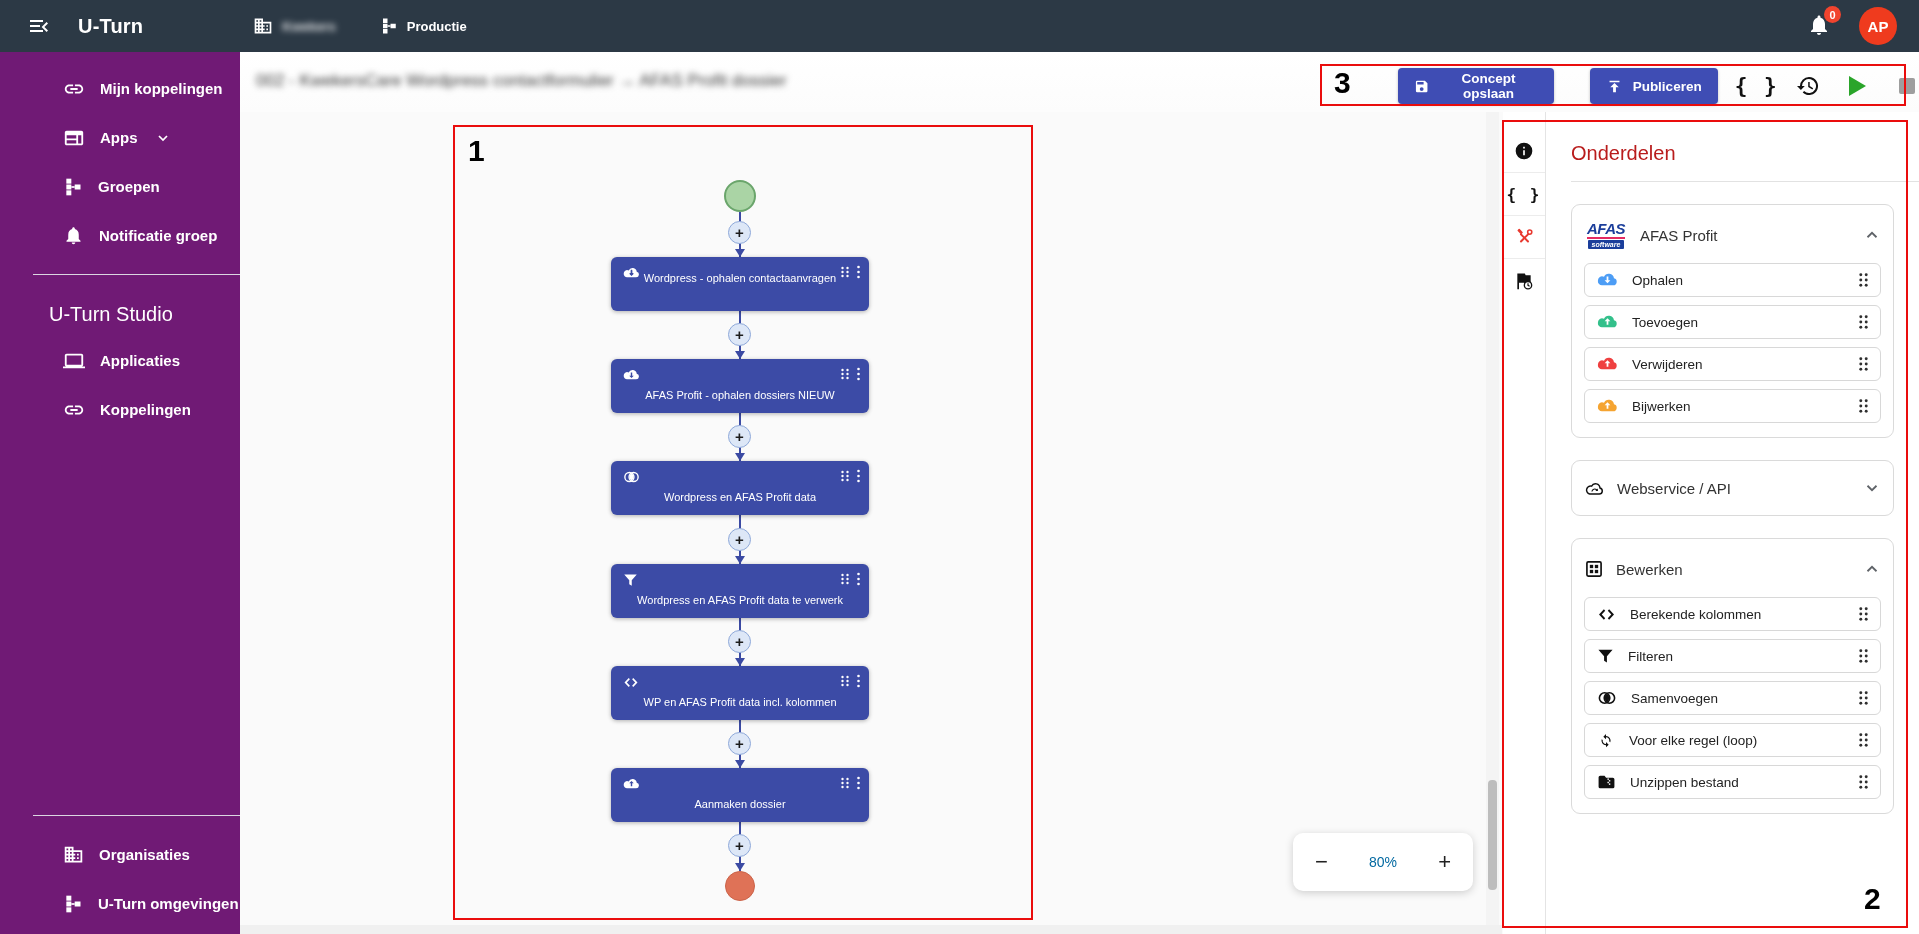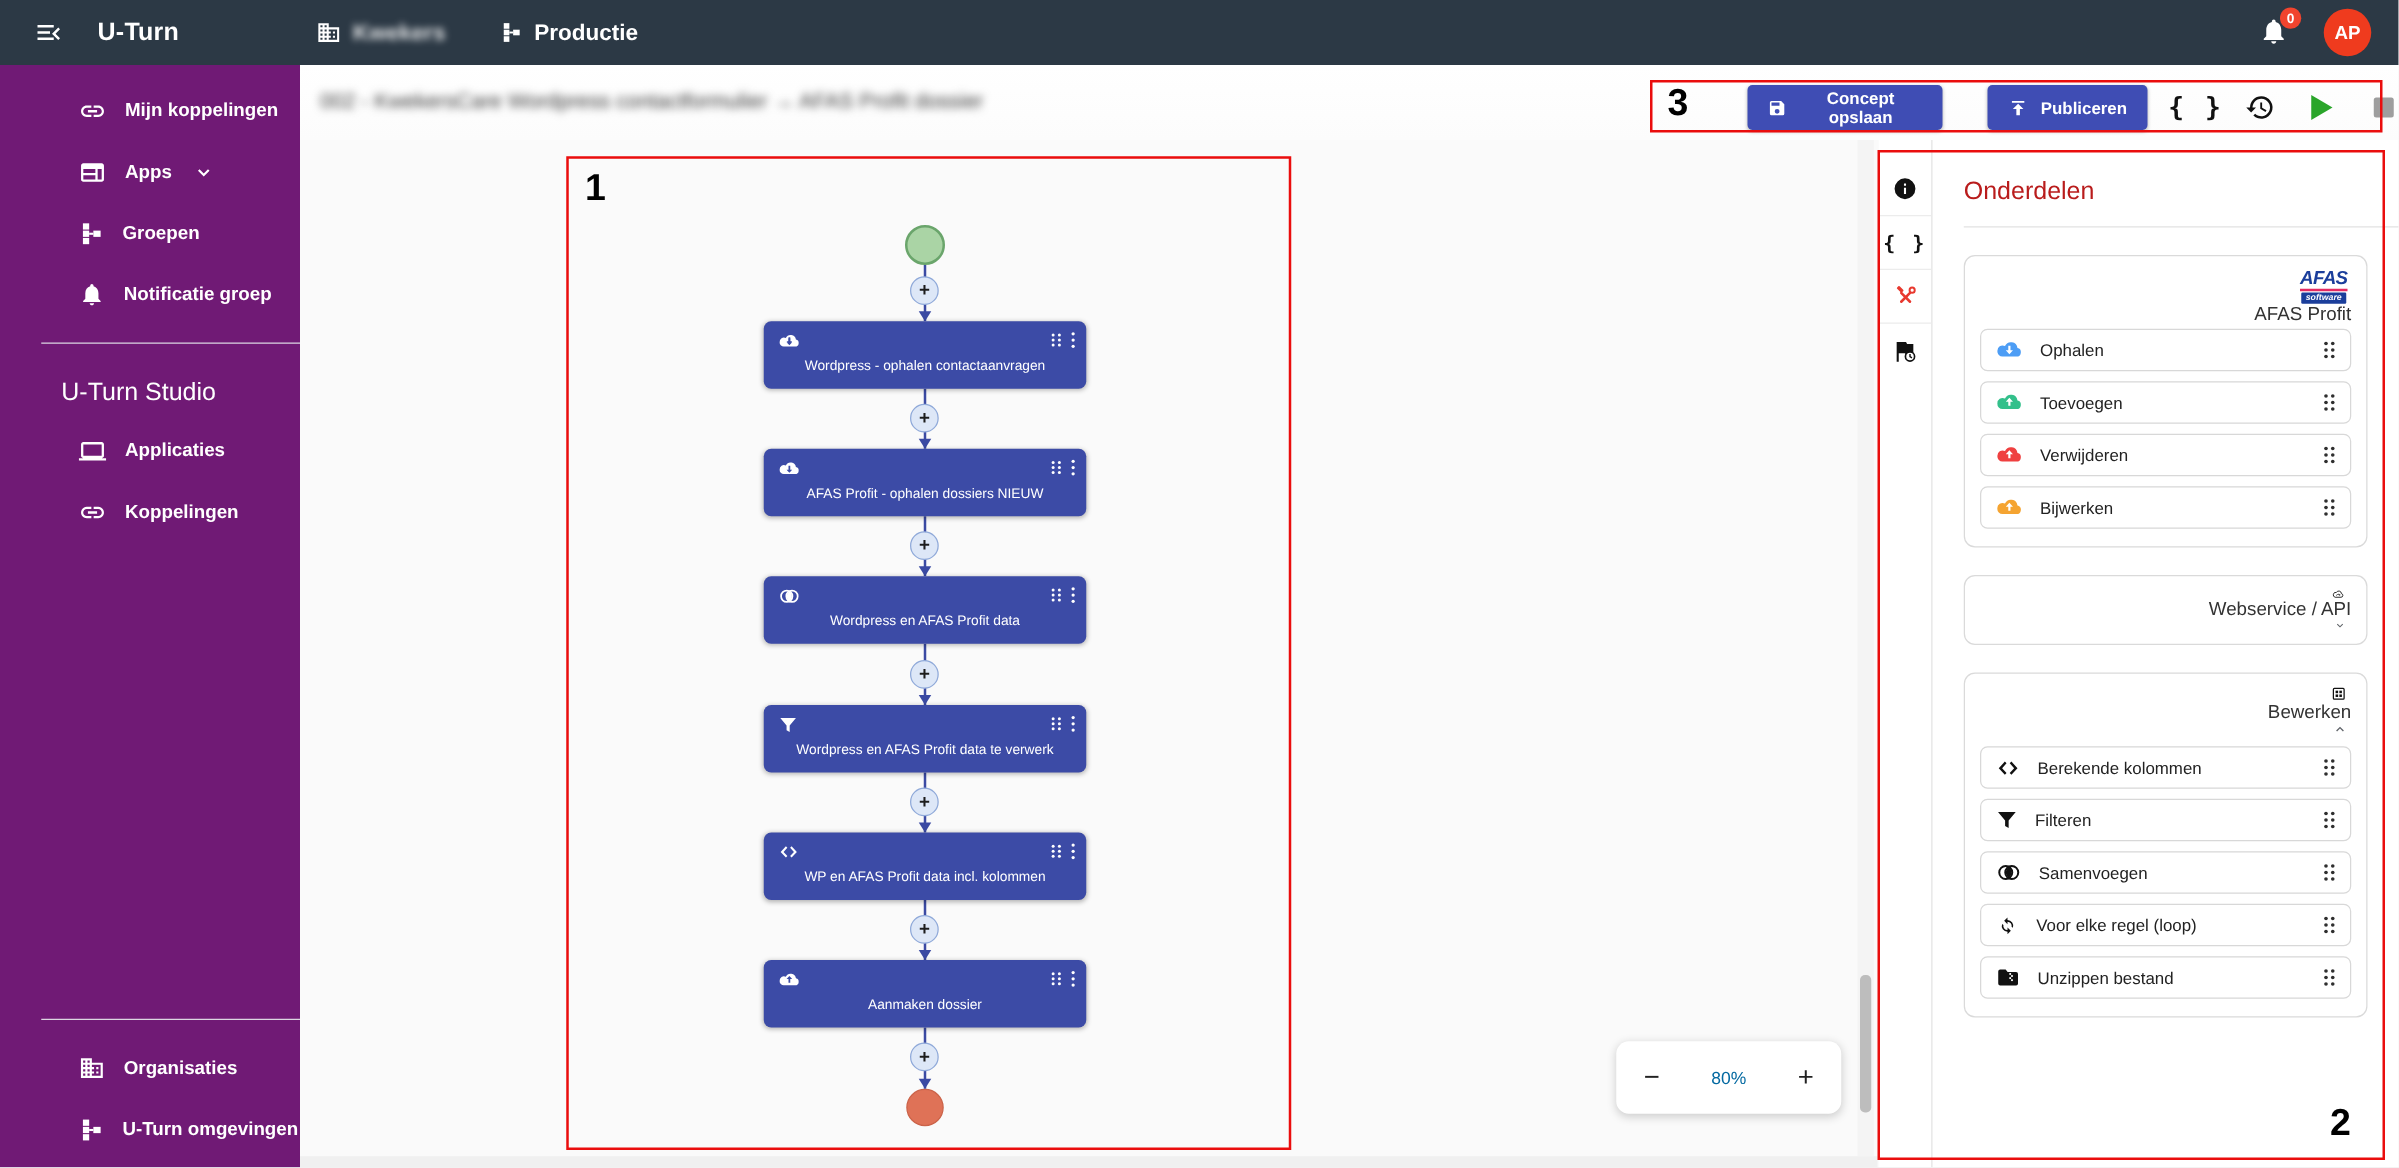--- a/index.html
+++ b/index.html
@@ -4,21 +4,21 @@
 <style>
   * { margin:0; padding:0; box-sizing:border-box; }
   html,body { background:#e9e9e9; }
   body { font-family:"Liberation Sans", sans-serif; }
   .screen { position:relative; width:1919px; height:934px; background:#fafafa; overflow:hidden; }
 
   
   .topbar { position:absolute; top:0; left:0; width:1919px; height:52px; background:#2c3945; display:flex; align-items:center; color:#fff; z-index:30; }
   .menu-btn { width:26px; height:26px; margin-left:26px; display:flex; align-items:center; justify-content:center; cursor:pointer; }
   .brand { font-size:20px; font-weight:700; margin-left:26px; letter-spacing:.2px; }
-  .tb-group { display:flex; align-items:center; gap:9px; font-size:18px; font-weight:600; }
+  .tb-group { display:flex; align-items:center; gap:9px; font-size:13px; font-weight:600; }
   .tb-org { margin-left:110px; }
   .tb-env { margin-left:44px; }
   .blurred { filter:blur(3px); opacity:.85; }
   .tb-spacer { flex:1; }
   .bell-wrap { position:relative; width:26px; height:26px; margin-right:26px; cursor:pointer; }
   .badge { position:absolute; top:-7px; right:-8px; min-width:17px; height:17px; border-radius:9px; background:#f1442e; color:#fff; font-size:11px; font-weight:700; display:flex; align-items:center; justify-content:center; padding:0 4px; }
   .avatar { width:38px; height:38px; border-radius:50%; background:#ef3b1e; color:#fff; font-size:15px; font-weight:700; display:flex; align-items:center; justify-content:center; margin-right:22px; cursor:pointer; }
 
   
   .sidebar { position:absolute; top:52px; left:0; width:240px; height:882px; background:#701a75; color:#fff; display:flex; flex-direction:column; padding-top:12px; z-index:20;padding-left:33px; }
@@ -65,21 +65,21 @@
   
   .panel { position:absolute; left:1263px; top:60px; width:416px; height:822px; background:#fff; display:flex; z-index:6; }
   .rail { width:43px; border-right:1px solid #e4e4e4; display:flex; flex-direction:column; padding-top:18px; }
   .rail-cell { height:43px; display:flex; align-items:center; justify-content:center; border-bottom:1px solid #ececec; cursor:pointer; }
   .rail-cell:last-child { border-bottom:none; }
   .panel-body { flex:1; padding:0 25px; }
   .panel-title { font-size:20px; font-weight:500; color:#b91c1c; margin-top:30px; }
   .panel-div { height:1px; background:#e2e2e2; margin:16px -25px 0 0; }
 
   .card { border:1px solid #dadada; border-radius:9px; padding:10px 12px 14px; margin-top:22px; }
-  .card-head { display:flex; align-items:flex-end; height:40px; cursor:pointer;flex-direction:column; }
+  .card-head { display:flex; align-items:center; height:40px; cursor:pointer; }
   .card-name { font-size:15px; color:#333; margin-left:12px; flex:1; }
   .afas-logo { display:flex; flex-direction:column; align-items:center; line-height:1; width:44px; }
   .afas-top { font-size:15px; font-weight:700; font-style:italic; color:#1b3e9b; letter-spacing:-.5px; border-bottom:2px solid #e42a62; padding-bottom:1px; }
   .afas-sub { font-size:7px; font-weight:700; font-style:italic; color:#fff; background:#1b3e9b; padding:1px 4px; margin-top:1px; border-radius:1px; }
   .p-item { height:34px; border:1px solid #d8d8d8; border-radius:6px; display:flex; align-items:center; padding:0 10px 0 12px; margin-top:8px; cursor:grab; background:#fff; }
   .p-item-label { font-size:13.5px; color:#222; margin-left:14px; flex:1; }
   .num-label { position:absolute; font-weight:700; color:#000; z-index:41; font-size:30px; }
 
   
   .ann { position:absolute; border:2px solid #ea0d0d; z-index:40; pointer-events:none; }
@@ -235,21 +235,21 @@
       </div>
     </div>
 
     <div>
       <div class="start-circle"></div>
 
       <div class="flow-line" style="top:160px;height:45px;"></div>
       <div class="plus-btn" style="top:169px;">+</div>
       <div class="arrowhead" style="top:197px;"></div>
 
-      <div class="node" style="top:205px;">
+      <div class="node" style="top:205px;align-items:center;">
         <span class="node-ic"><svg width="17" height="14" viewBox="0 0 24 18">
               <path fill="#fff" d="M19.4 7.1A6 6 0 0 0 8 5.4 4.8 4.8 0 0 0 1 10a4.7 4.7 0 0 0 4.8 5h12.7a4 4 0 0 0 .9-7.9zM11 4.5h2V9h2.2L12 12.4 8.8 9H11z"></path>
               <path fill="#3c4ba6" d="M11 4.5h2V9h2.2L12 12.4 8.8 9H11z" transform="translate(0,1)"></path>
             </svg></span>
         <span class="node-handles">
           <svg width="12" height="12" viewBox="0 0 12 12">
               <g fill="#fff">
                 <circle cx="3.5" cy="2" r="1.2"></circle>
                 <circle cx="8.5" cy="2" r="1.2"></circle>
                 <circle cx="3.5" cy="6" r="1.2"></circle>

